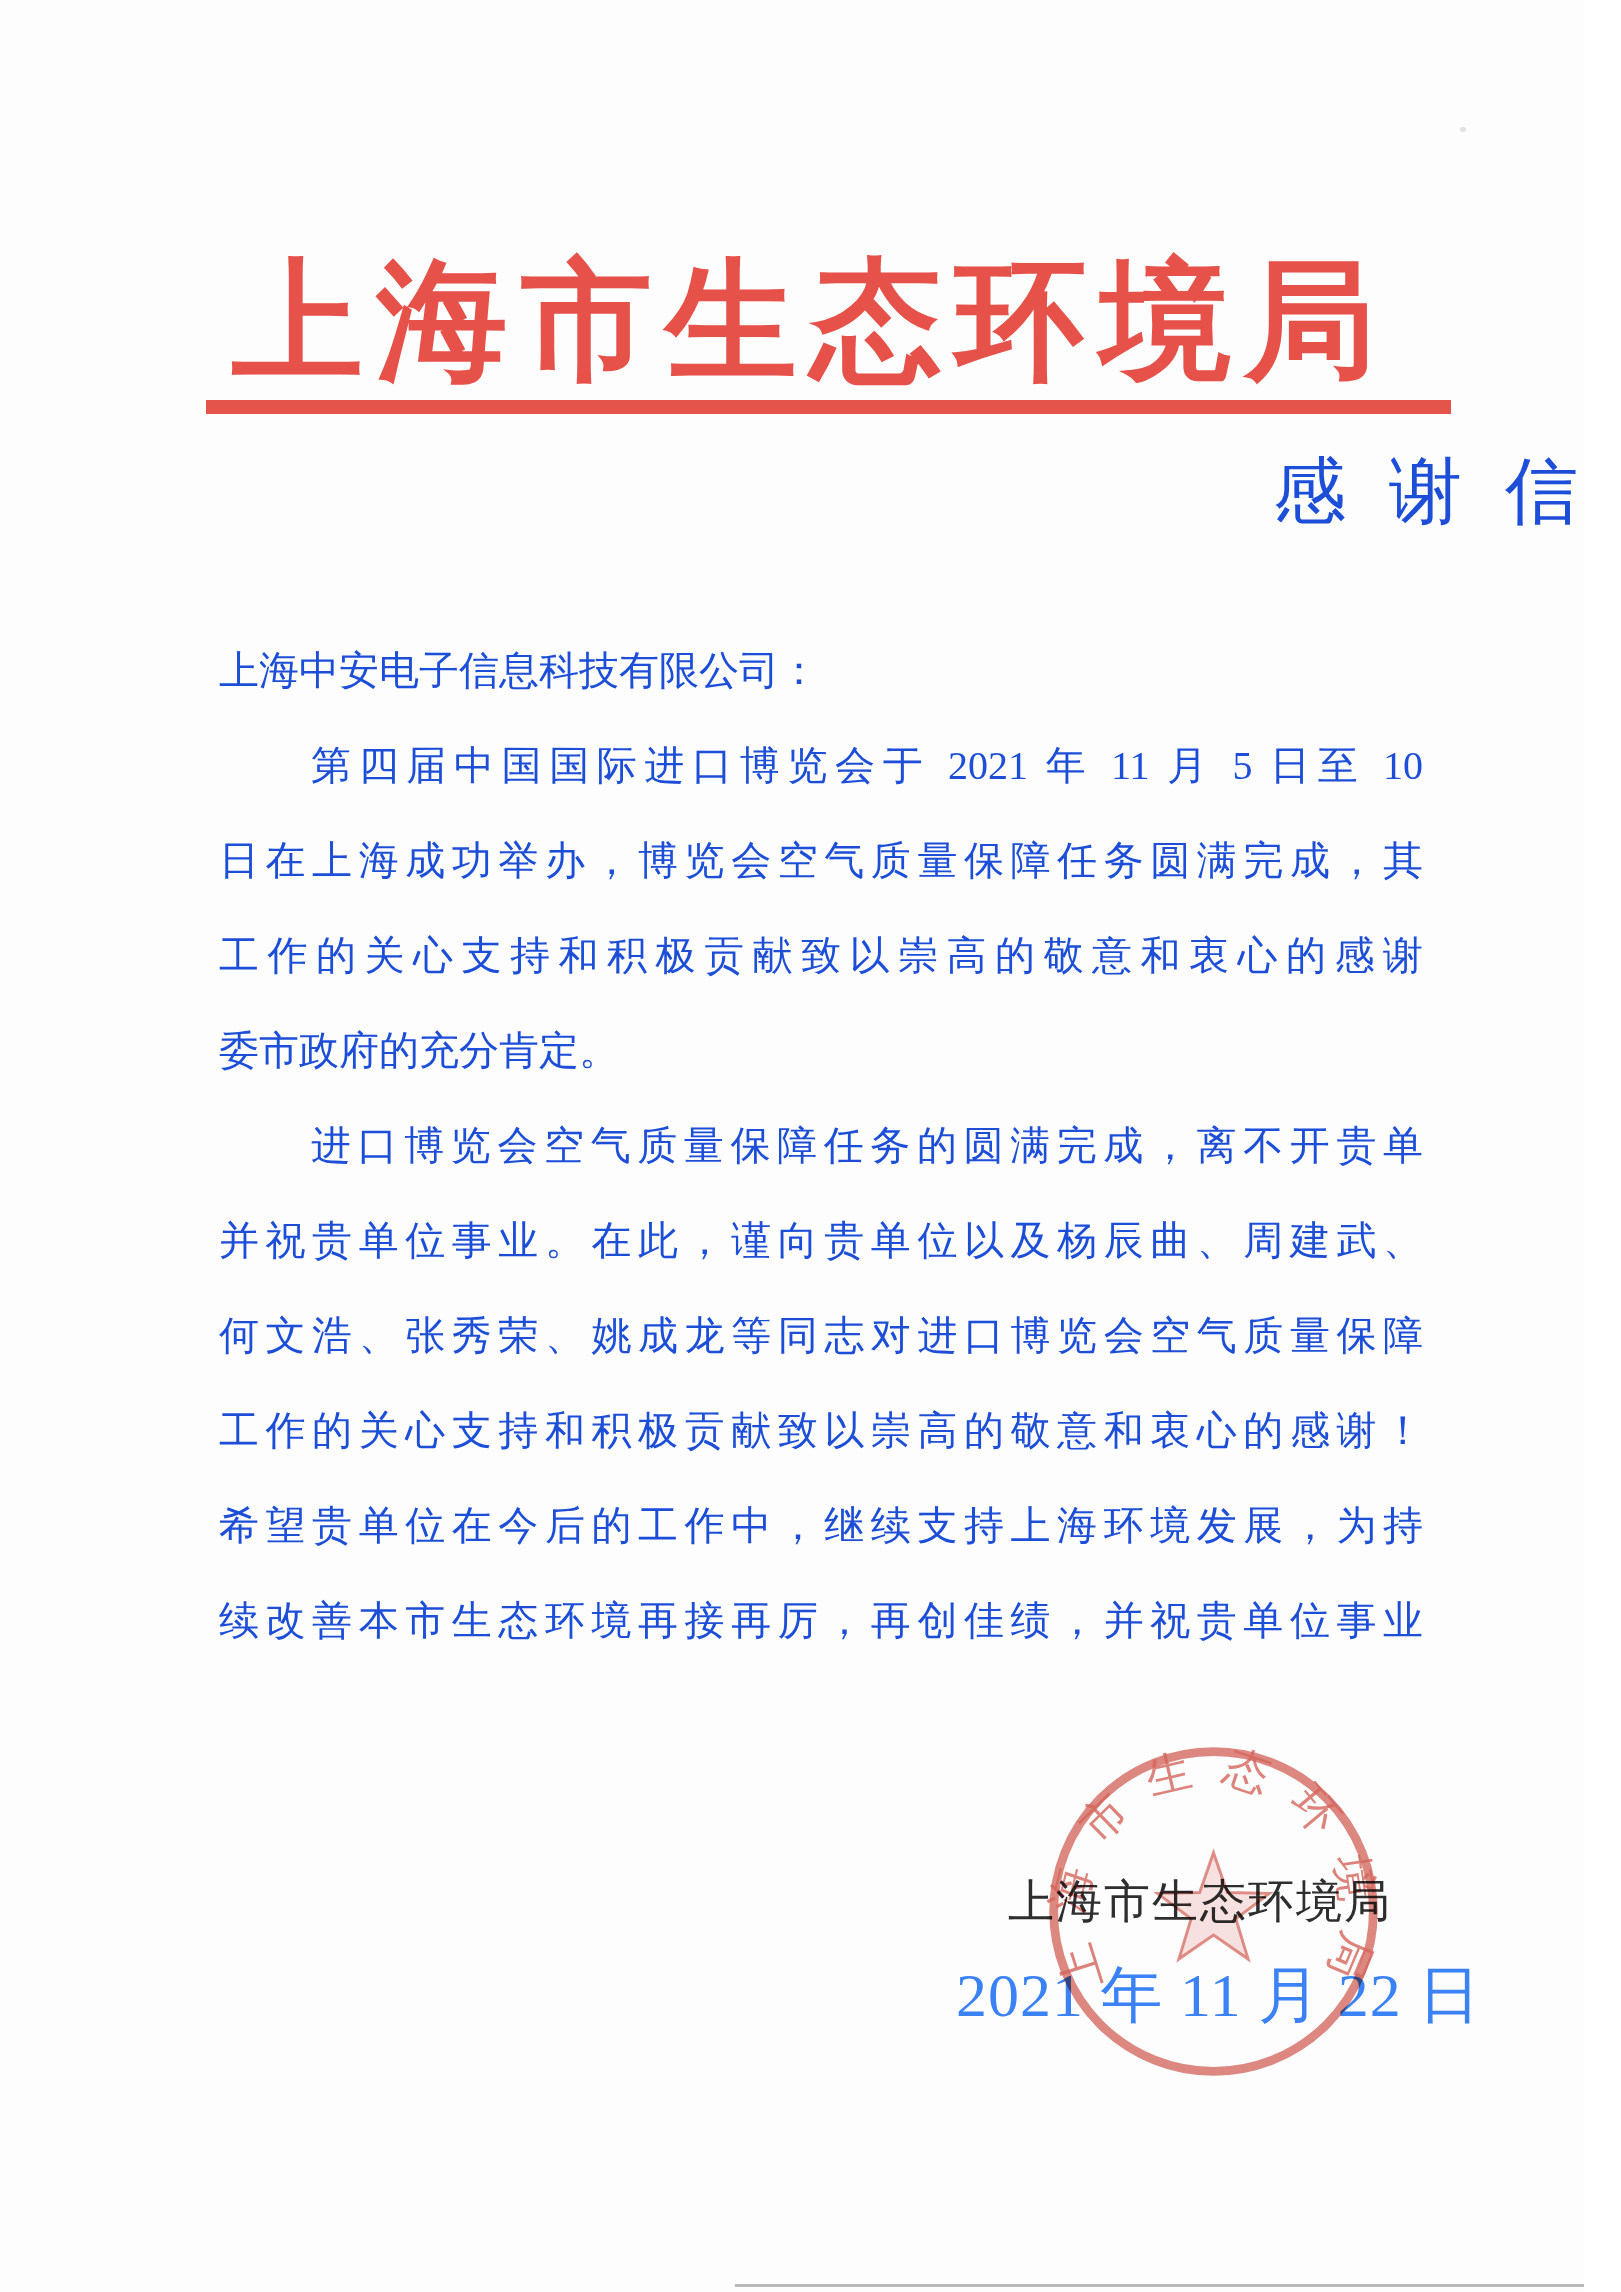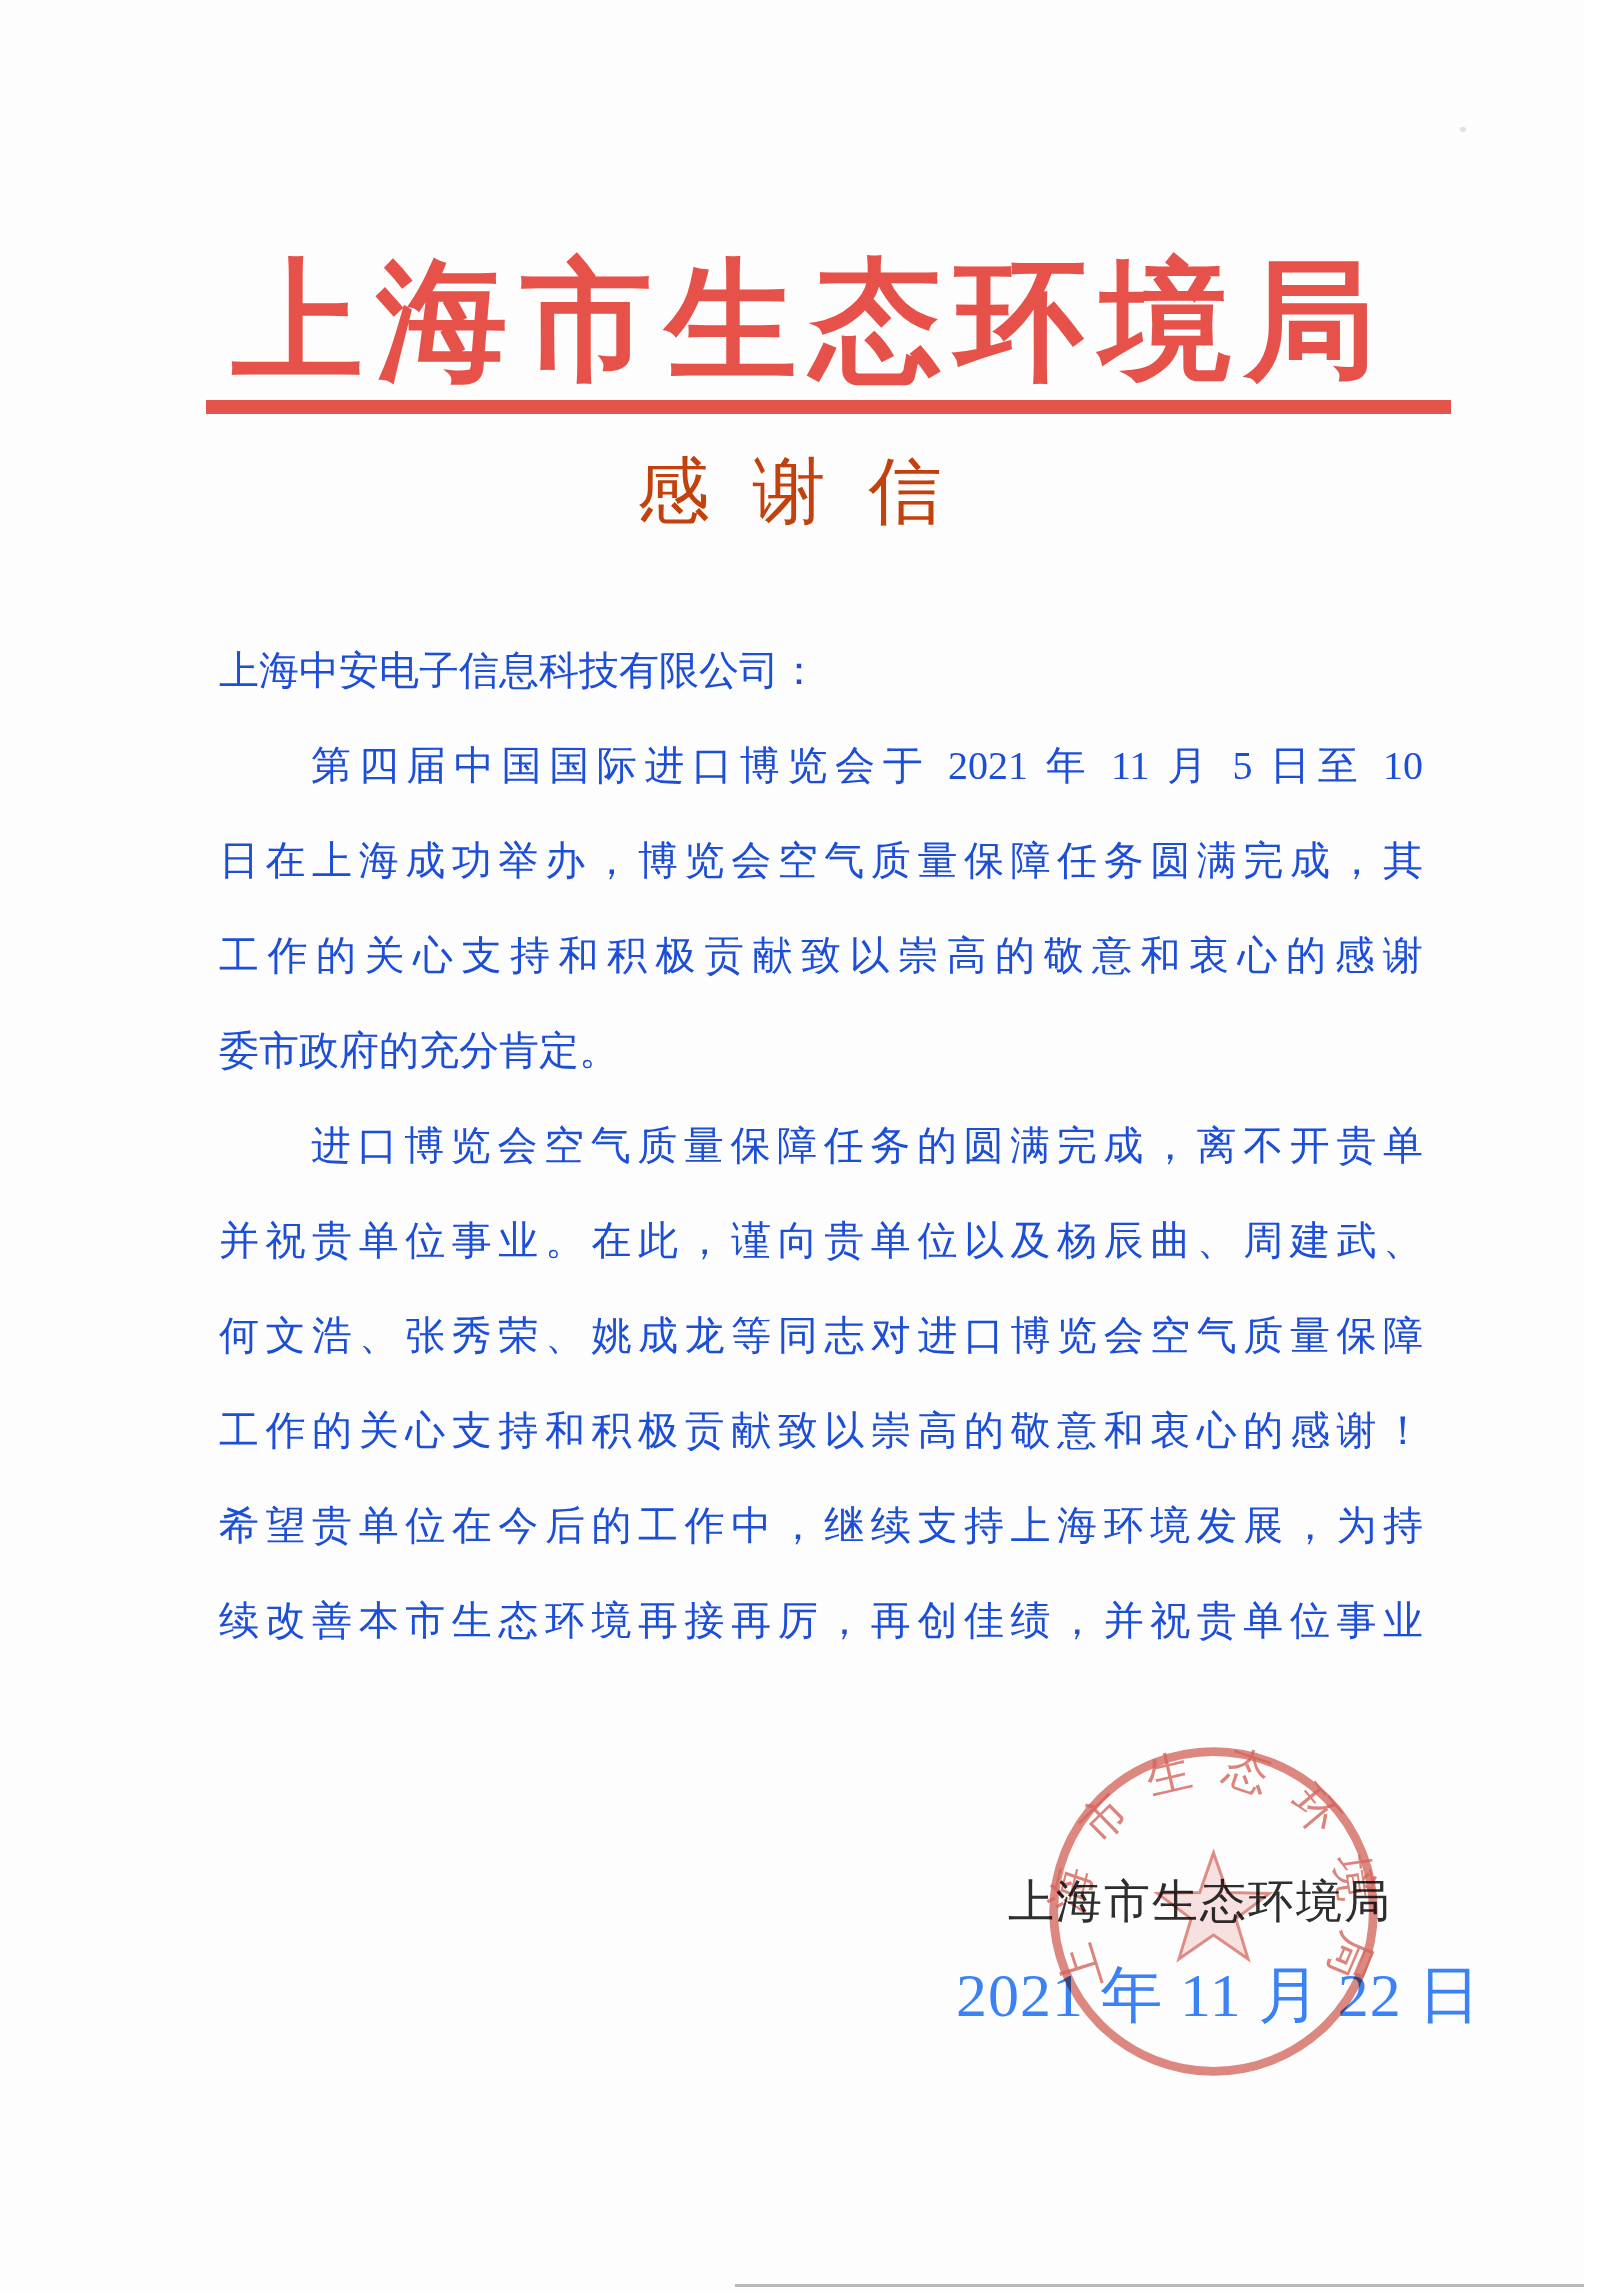--- a/index.html
+++ b/index.html
@@ -19,24 +19,24 @@
     color:#e65149;
     white-space:nowrap;
   }
   .letterhead-rule{
     position:absolute;top:400px;left:206px;
     width:1245px;height:13.7px;
     background:#e5544b;
   }
   .letter-title{
     position:absolute;top:443px;left:0;width:1621px;
-    text-align:center;
+    text-align:right;
     font-size:73px;line-height:98px;
     letter-spacing:43px;
-    color:#c2410c;
+    color:#1d4ed8;
     white-space:nowrap;
   }
   .body-text{
     position:absolute;top:623px;left:219px;
     width:1204px;
     font-size:40px;line-height:95px;
     color:#1d4ed8;
   }
   .line{
     text-align:justify;

